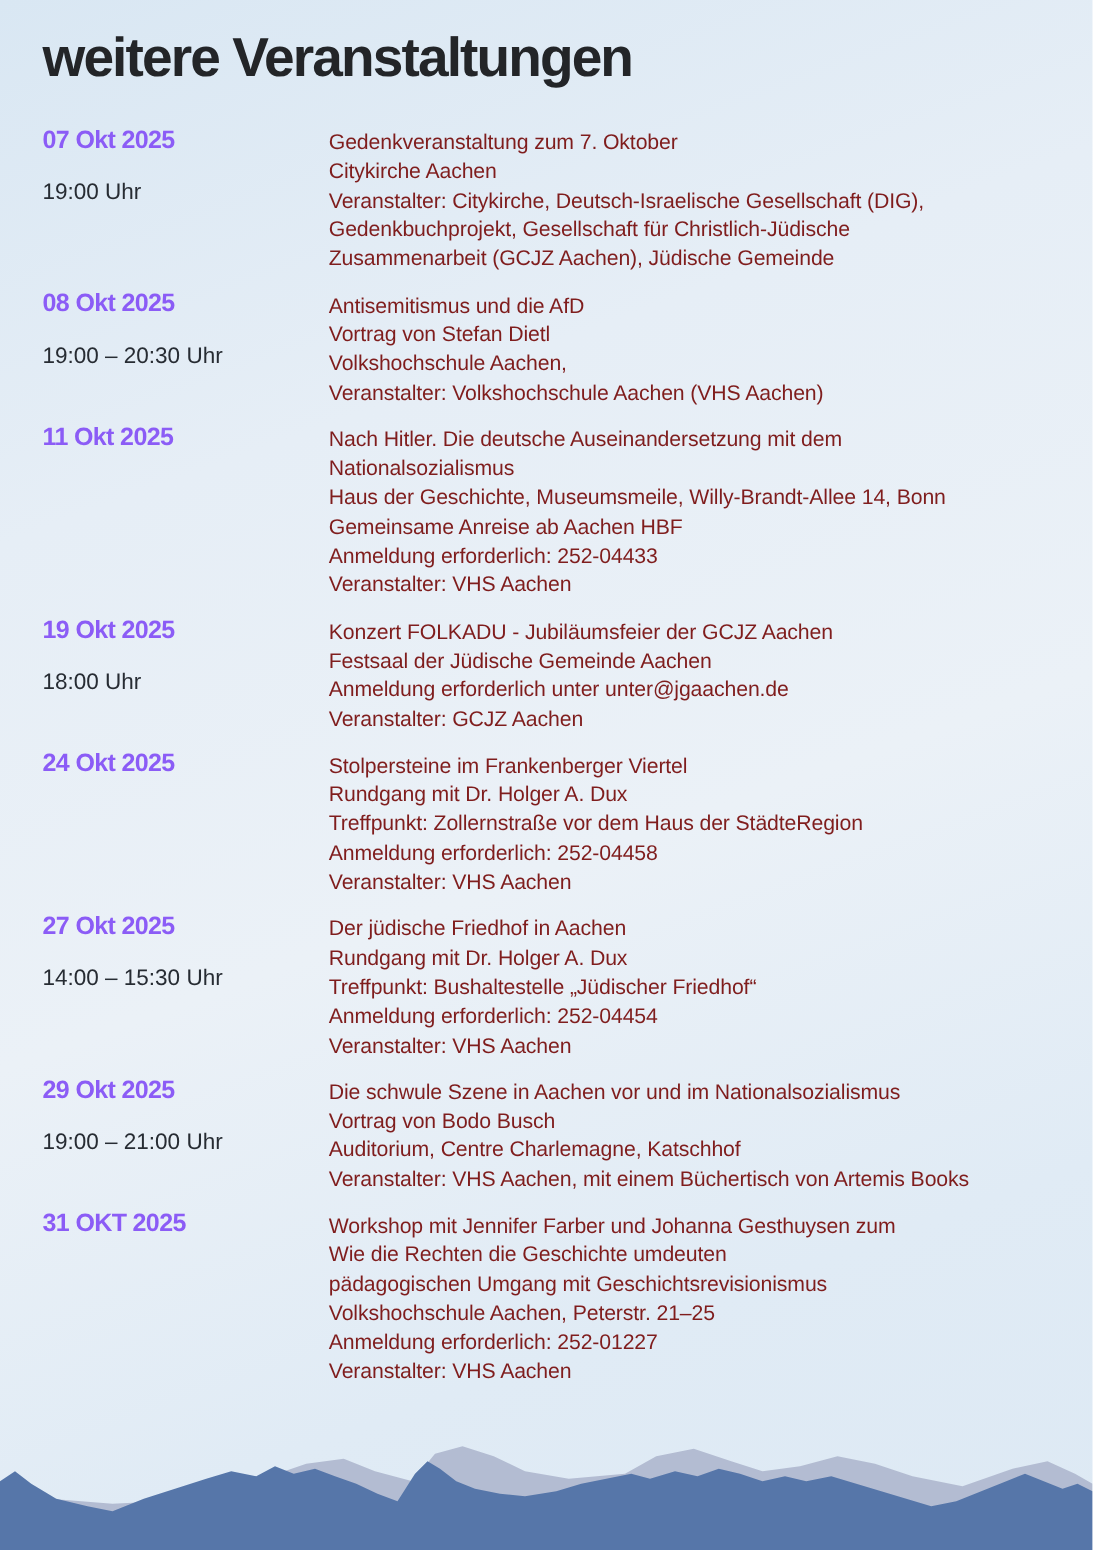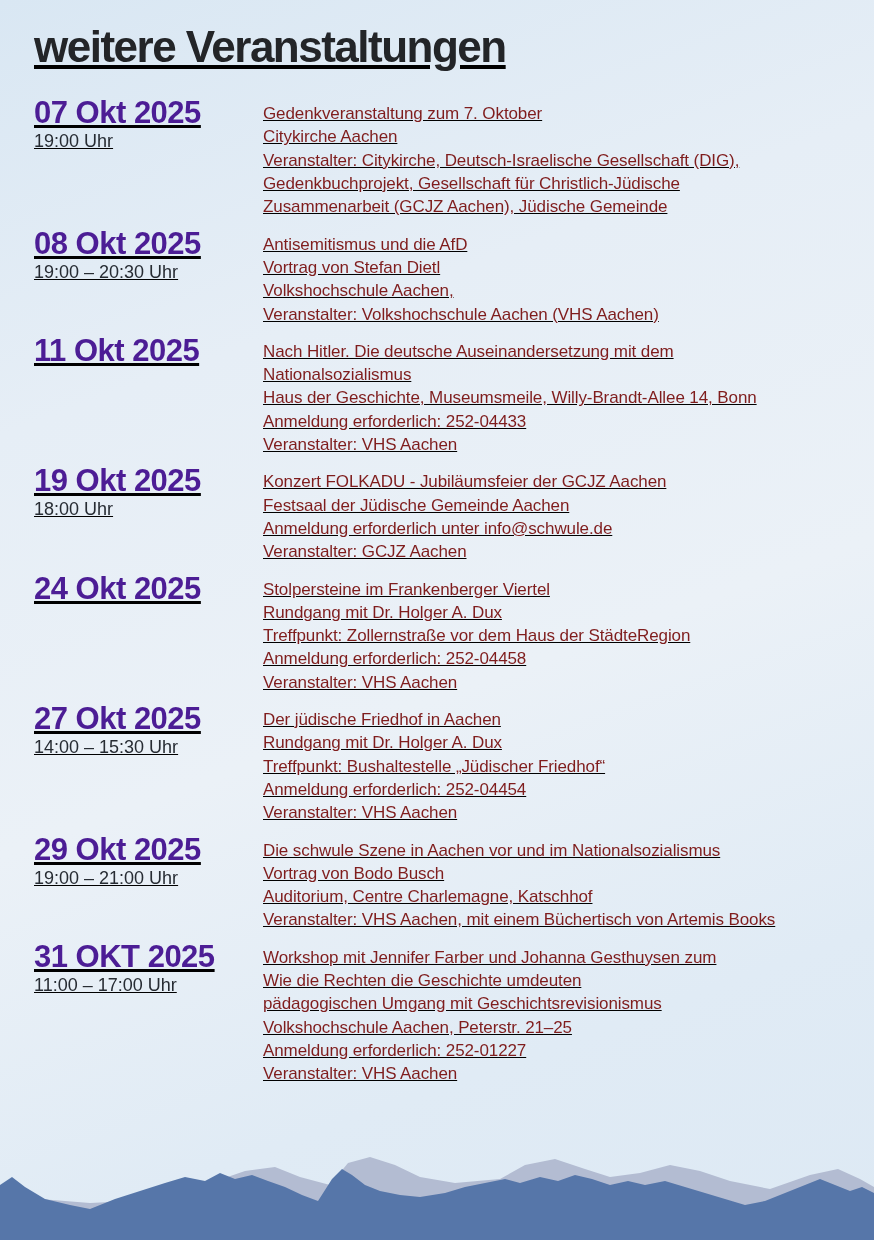--- a/index.html
+++ b/index.html
@@ -12,52 +12,51 @@
     position: relative;
     overflow: hidden;
     font-family: "Liberation Sans", "DejaVu Sans", sans-serif;
     background: linear-gradient(160deg, #d9e7f3 0%, #e6eef6 28%, #ebf1f7 55%, #e0ebf5 80%, #dde9f4 100%);
   }
   .page {
     position: relative;
     z-index: 2;
     padding: 24px 34px 0 34px;
     box-sizing: border-box;
-    text-decoration: underline;
   }
   .page-title {
     font-size: 44px;
     line-height: 1.05;
     font-weight: bold;
     letter-spacing: -1.5px;
     color: #232528;
     margin: 0 0 32px 0;
   }
   .event {
     display: flex;
     align-items: flex-start;
     margin-bottom: 14px;
   }
   .event-left {
     flex: 0 0 229px;
     width: 229px;
   }
   .event-date {
-    font-size: 31px;
+    font-size: 20px;
     line-height: 27px;
     font-weight: bold;
     letter-spacing: -0.5px;
-    color: #4c1d95;
+    color: #8b5cf6;
     margin-top: -3px;
   }
   .event-time {
     font-size: 18px;
     line-height: 22px;
     color: #272c33;
-    margin-top: 4px;
+    margin-top: 16px;
   }
   .event-details {
     flex: 1 1 auto;
     font-size: 17px;
     line-height: 23.3px;
     color: #7f1d1d;
     letter-spacing: -0.1px;
   }
   .detail-line {
     white-space: nowrap;
@@ -107,34 +106,35 @@
   </div>
 
   <div class="event">
     <div class="event-left">
       <div class="event-date">11 Okt 2025</div>
     </div>
     <div class="event-details">
       <div class="detail-line">Nach Hitler. Die deutsche Auseinandersetzung mit dem</div>
       <div class="detail-line">Nationalsozialismus</div>
       <div class="detail-line">Haus der Geschichte, Museumsmeile, Willy-Brandt-Allee 14, Bonn</div>
+      <div class="detail-line">Gemeinsame Anreise ab Aachen HBF</div>
       <div class="detail-line">Anmeldung erforderlich: 252-04433</div>
       <div class="detail-line">Veranstalter: VHS Aachen</div>
     </div>
   </div>
 
   <div class="event">
     <div class="event-left">
       <div class="event-date">19 Okt 2025</div>
       <div class="event-time">18:00 Uhr</div>
     </div>
     <div class="event-details">
       <div class="detail-line">Konzert FOLKADU - Jubiläumsfeier der GCJZ Aachen</div>
       <div class="detail-line">Festsaal der Jüdische Gemeinde Aachen</div>
-      <div class="detail-line">Anmeldung erforderlich unter info@schwule.de</div>
+      <div class="detail-line">Anmeldung erforderlich unter unter@jgaachen.de</div>
       <div class="detail-line">Veranstalter: GCJZ Aachen</div>
     </div>
   </div>
 
   <div class="event">
     <div class="event-left">
       <div class="event-date">24 Okt 2025</div>
     </div>
     <div class="event-details">
       <div class="detail-line">Stolpersteine im Frankenberger Viertel</div>
@@ -168,21 +168,20 @@
       <div class="detail-line">Die schwule Szene in Aachen vor und im Nationalsozialismus</div>
       <div class="detail-line">Vortrag von Bodo Busch</div>
       <div class="detail-line">Auditorium, Centre Charlemagne, Katschhof</div>
       <div class="detail-line">Veranstalter: VHS Aachen, mit einem Büchertisch von Artemis Books</div>
     </div>
   </div>
 
   <div class="event">
     <div class="event-left">
       <div class="event-date">31 OKT 2025</div>
-      <div class="event-time">11:00 – 17:00 Uhr</div>
     </div>
     <div class="event-details">
       <div class="detail-line">Workshop mit Jennifer Farber und Johanna Gesthuysen zum</div>
       <div class="detail-line">Wie die Rechten die Geschichte umdeuten</div>
       <div class="detail-line">pädagogischen Umgang mit Geschichtsrevisionismus</div>
       <div class="detail-line">Volkshochschule Aachen, Peterstr. 21–25</div>
       <div class="detail-line">Anmeldung erforderlich: 252-01227</div>
       <div class="detail-line">Veranstalter: VHS Aachen</div>
     </div>
   </div>

